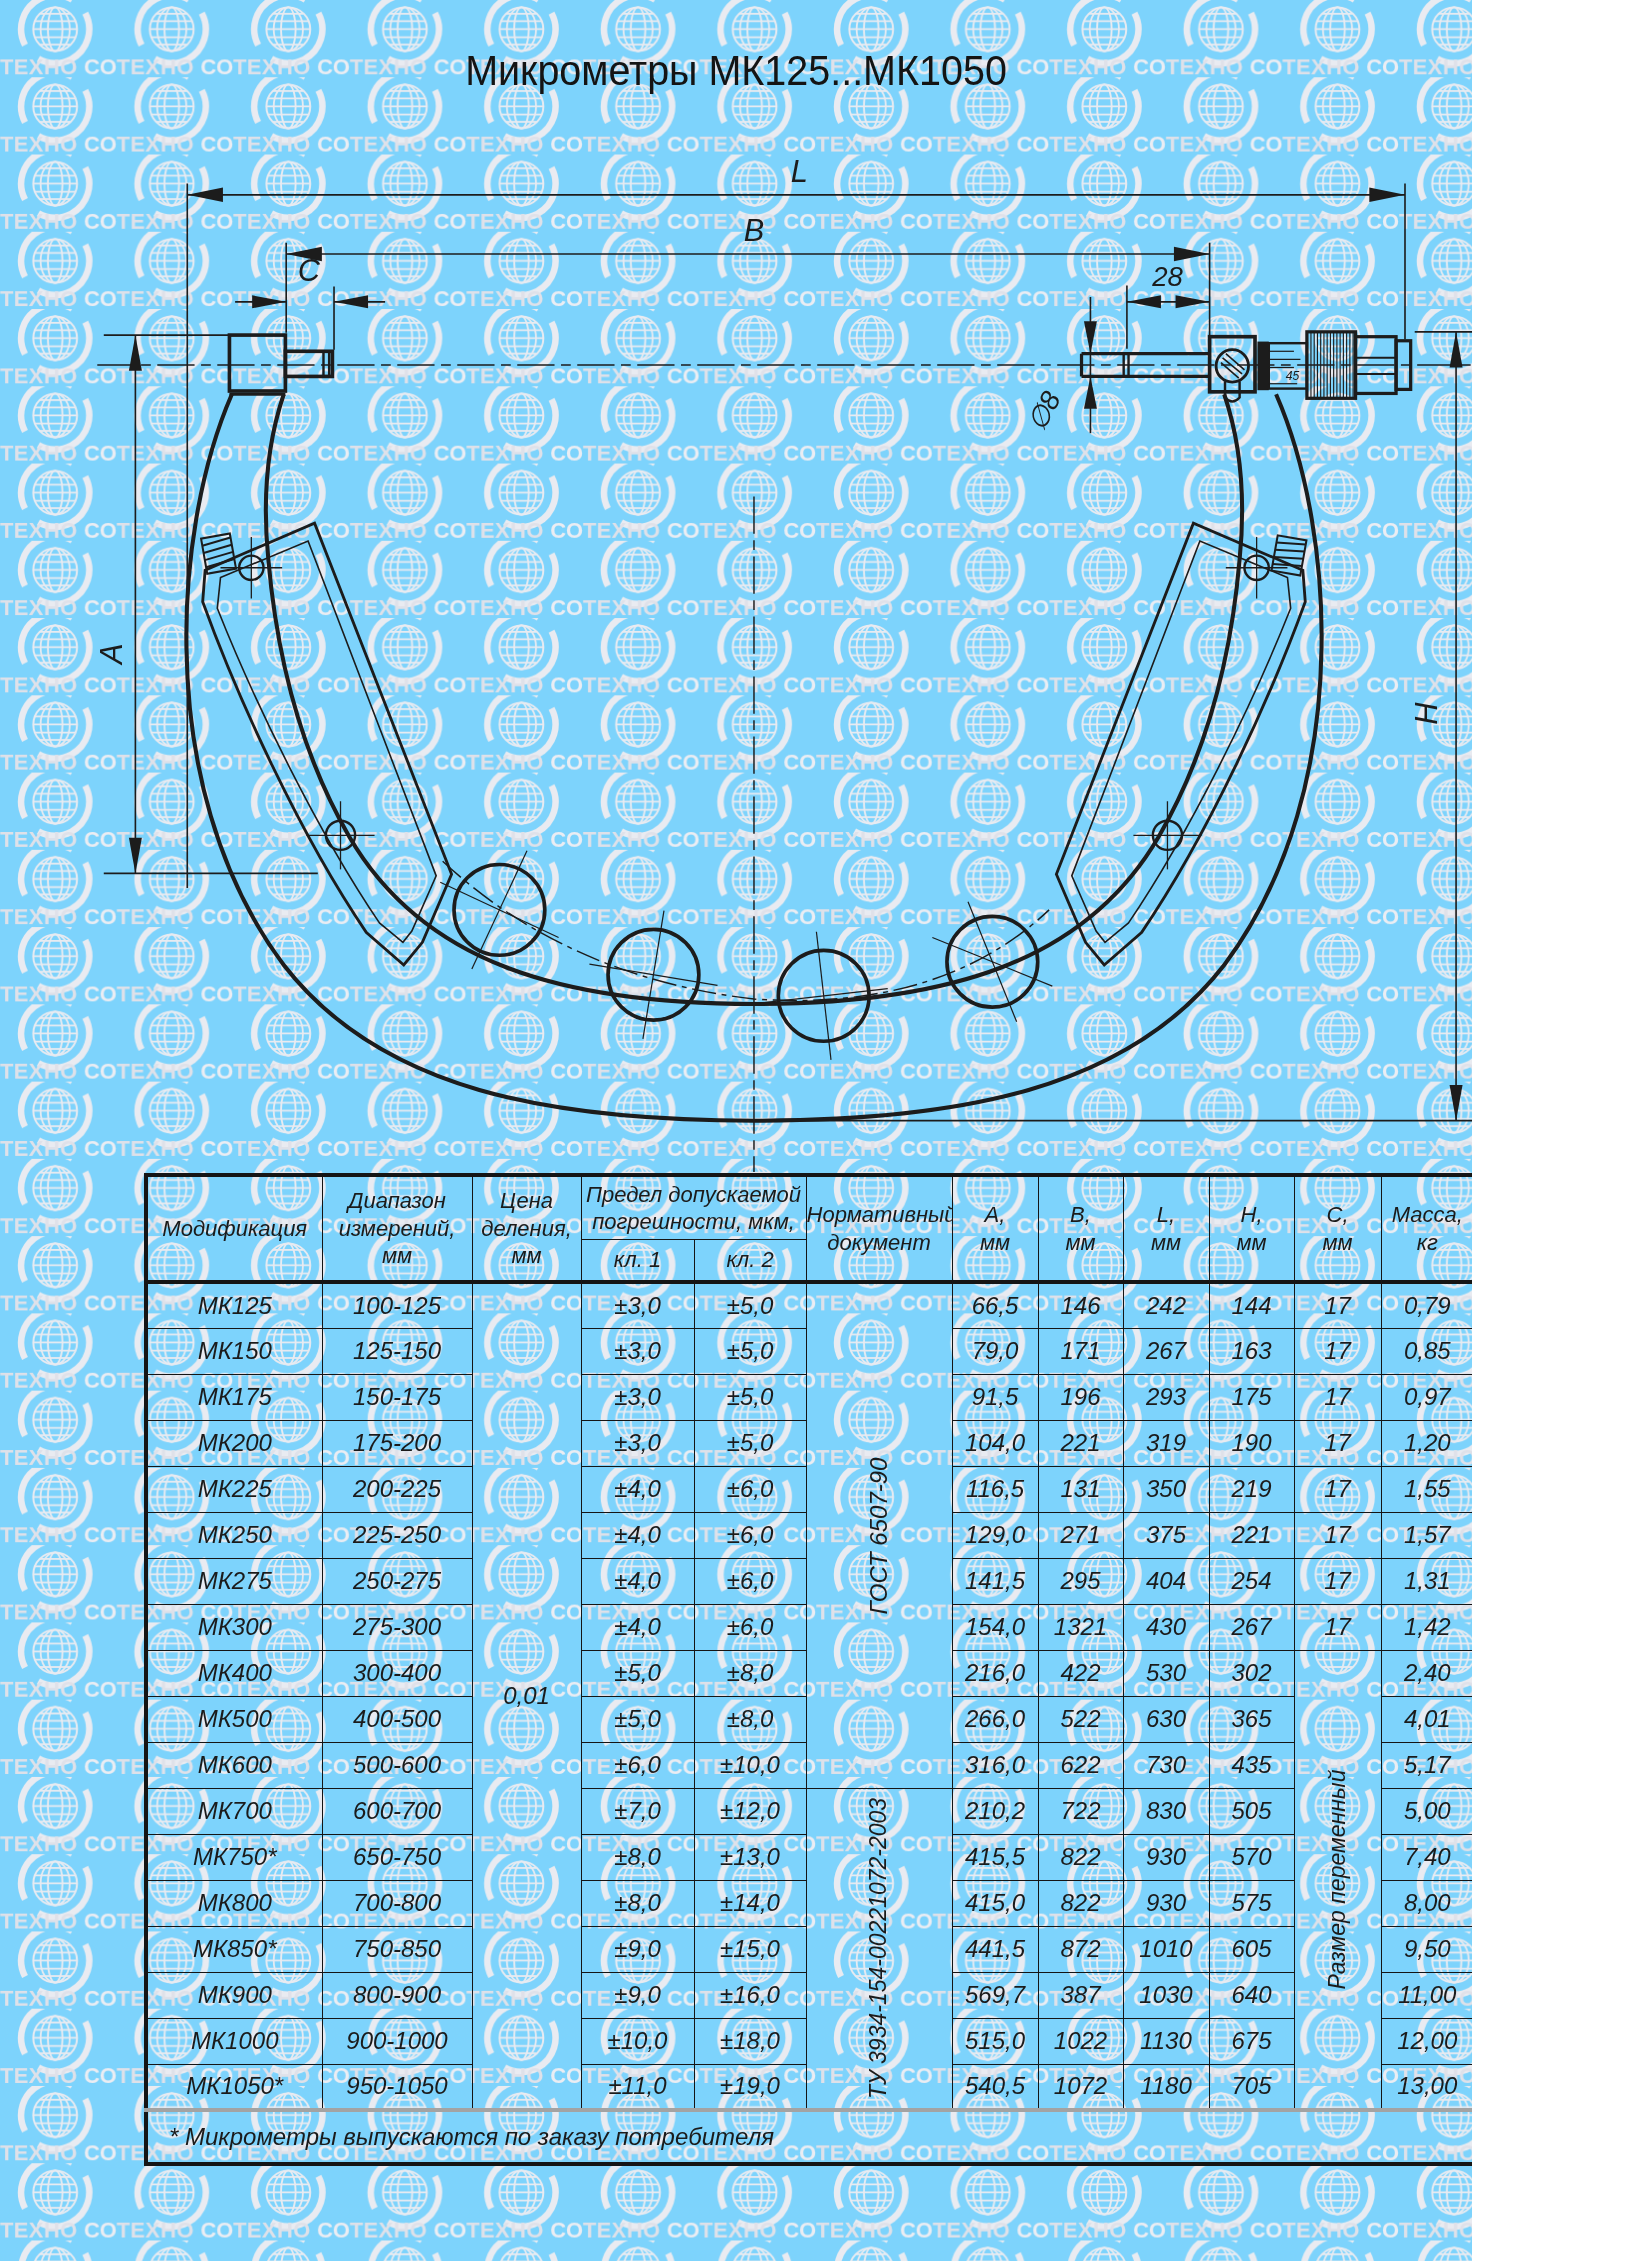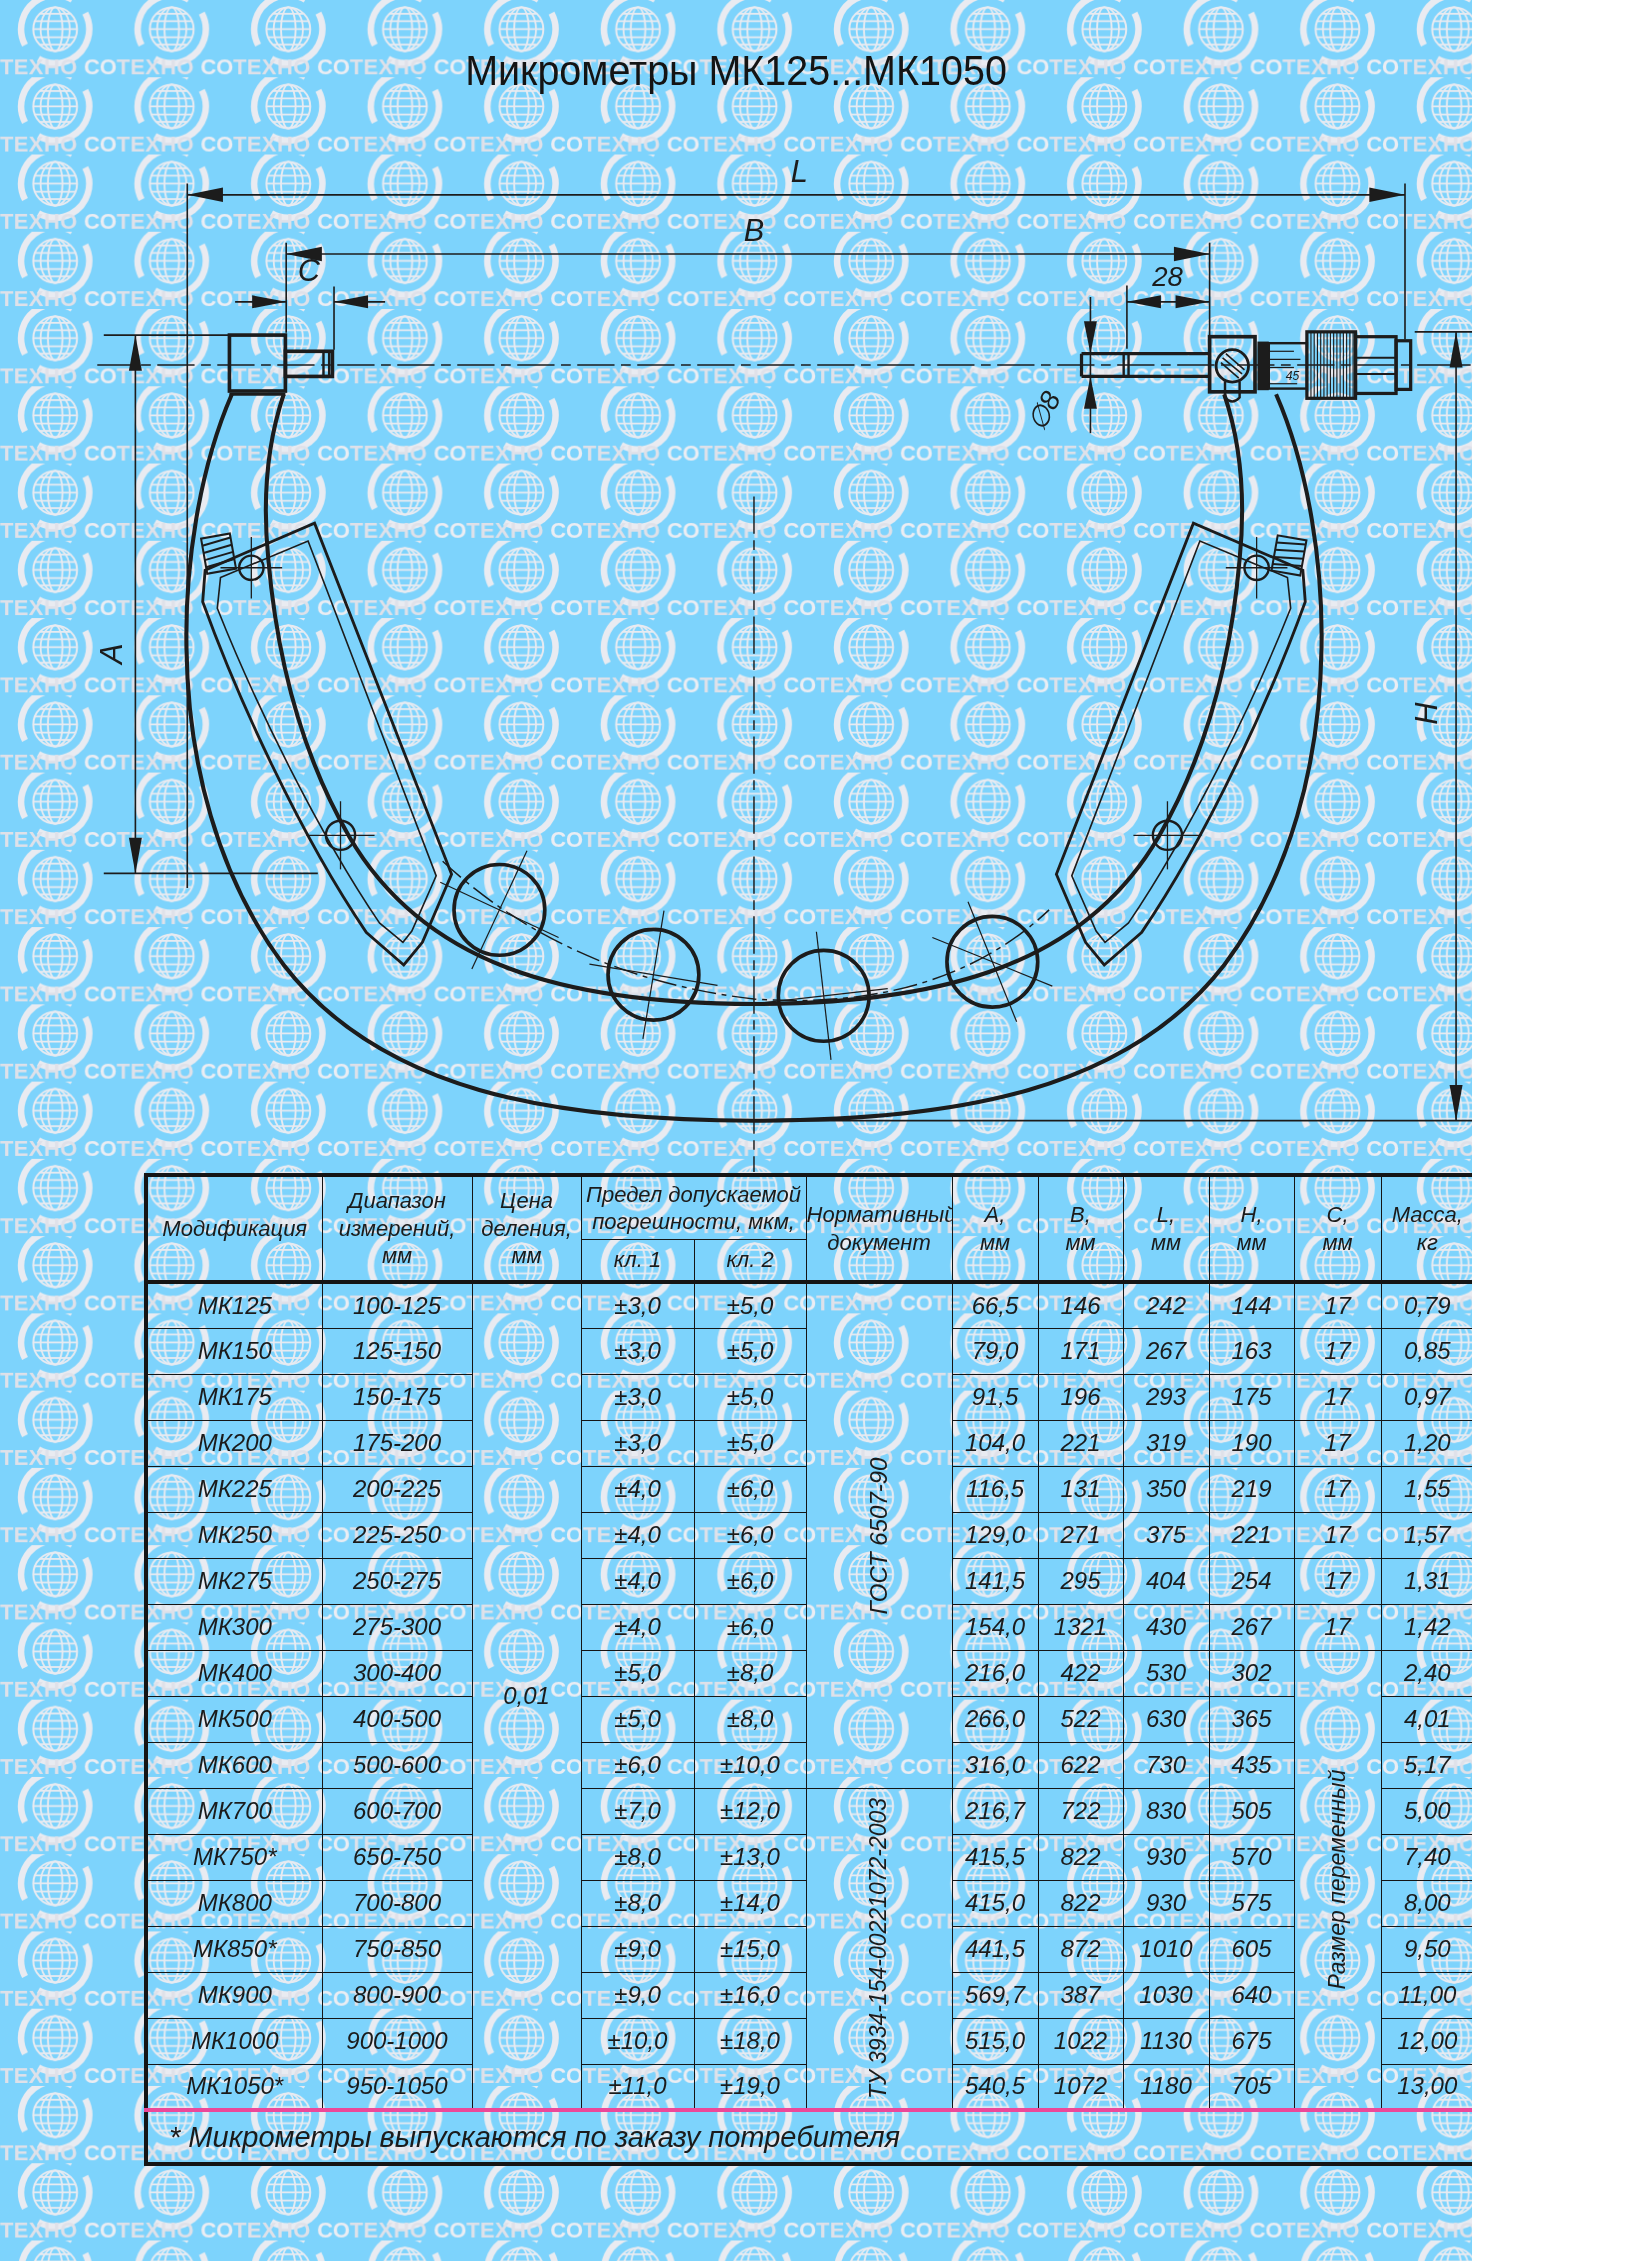--- a/index.html
+++ b/index.html
@@ -21,21 +21,21 @@
   #spec-table thead th{font-size:22px;line-height:1.25;}
   #spec-table thead tr.h1 th{height:62px;}
   #spec-table thead tr.h2 th{height:40px;margin-left:16px;}
   #spec-table thead tr.h2 th, #spec-table tbody tr:first-child td{border-top-width:1.9px;}
   #spec-table thead{border-bottom:4px solid #151515;}
   #spec-table tbody tr{height:46px;}
   #spec-table td.rel{position:relative;}
   .vwrap{position:absolute;inset:0;display:flex;align-items:center;justify-content:center;}
   .vtext{display:inline-block;transform:rotate(-90deg);white-space:nowrap;font-size:24px;}
   .vtext.small{font-size:23px;}
-  #spec-table tr.footnote-row td{border-top:4px solid #ec4899;height:50px;text-align:left;padding-left:21px;font-size:29px;}
+  #spec-table tr.footnote-row td{border-top:4px solid #a3a3a3;height:50px;text-align:left;padding-left:21px;font-size:24px;}
 </style>
 </head>
 <body>
 
 <div id="page">
 
   <svg id="wm-layer" width="1632" height="2261" viewBox="0 0 2013 2789">
     <defs>
       <pattern id="wm" width="143.8" height="95.3" patternUnits="userSpaceOnUse">
         <g transform="translate(68,36)">
@@ -423,21 +423,21 @@
             <td>730</td>
             <td>435</td>
             <td>5,17</td>
           </tr>
           <tr>
             <td>МК700</td>
             <td>600-700</td>
             <td>±7,0</td>
             <td>±12,0</td>
             <td rowspan="7" class="rel"><div class="vwrap"><span class="vtext small">ТУ 3934-154-00221072-2003</span></div></td>
-            <td>216,7</td>
+            <td>210,2</td>
             <td>722</td>
             <td>830</td>
             <td>505</td>
             <td>5,00</td>
           </tr>
           <tr>
             <td>МК750*</td>
             <td>650-750</td>
             <td>±8,0</td>
             <td>±13,0</td>

